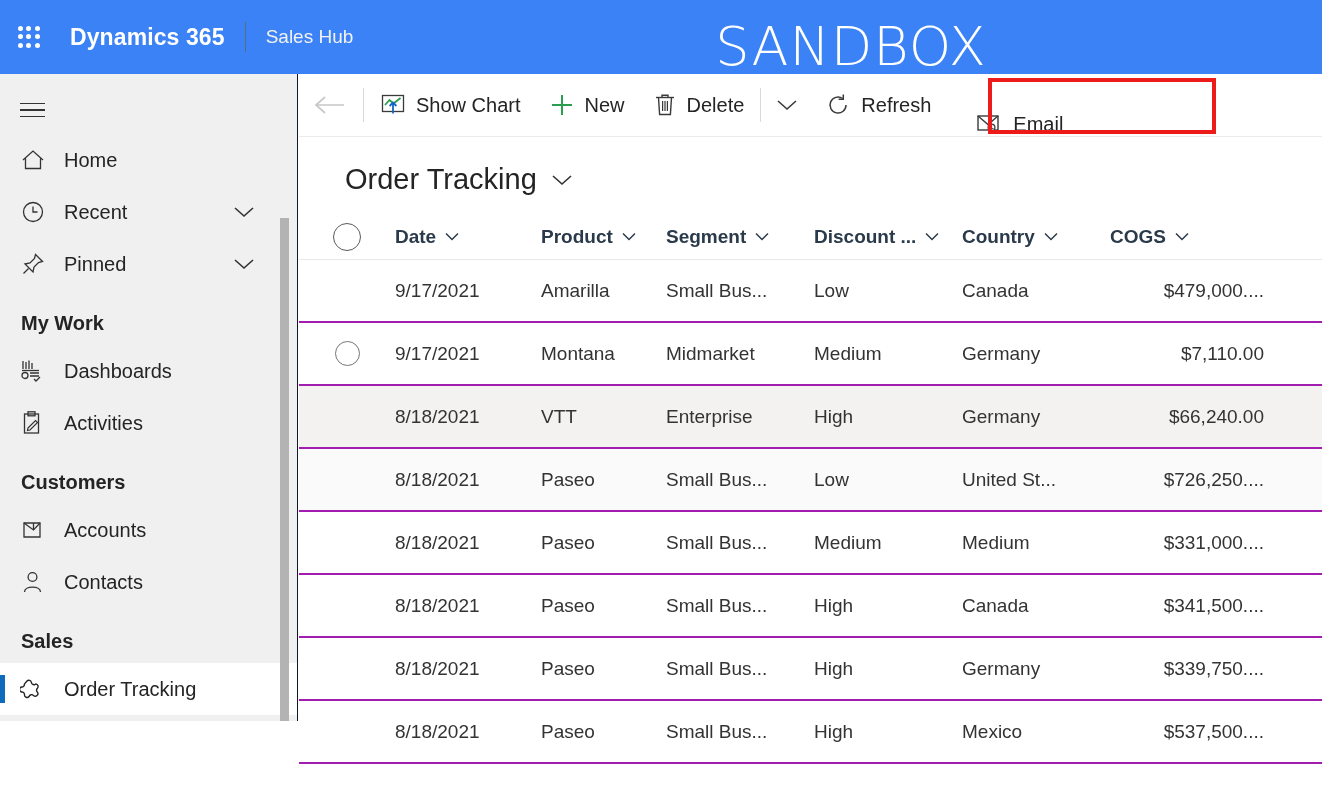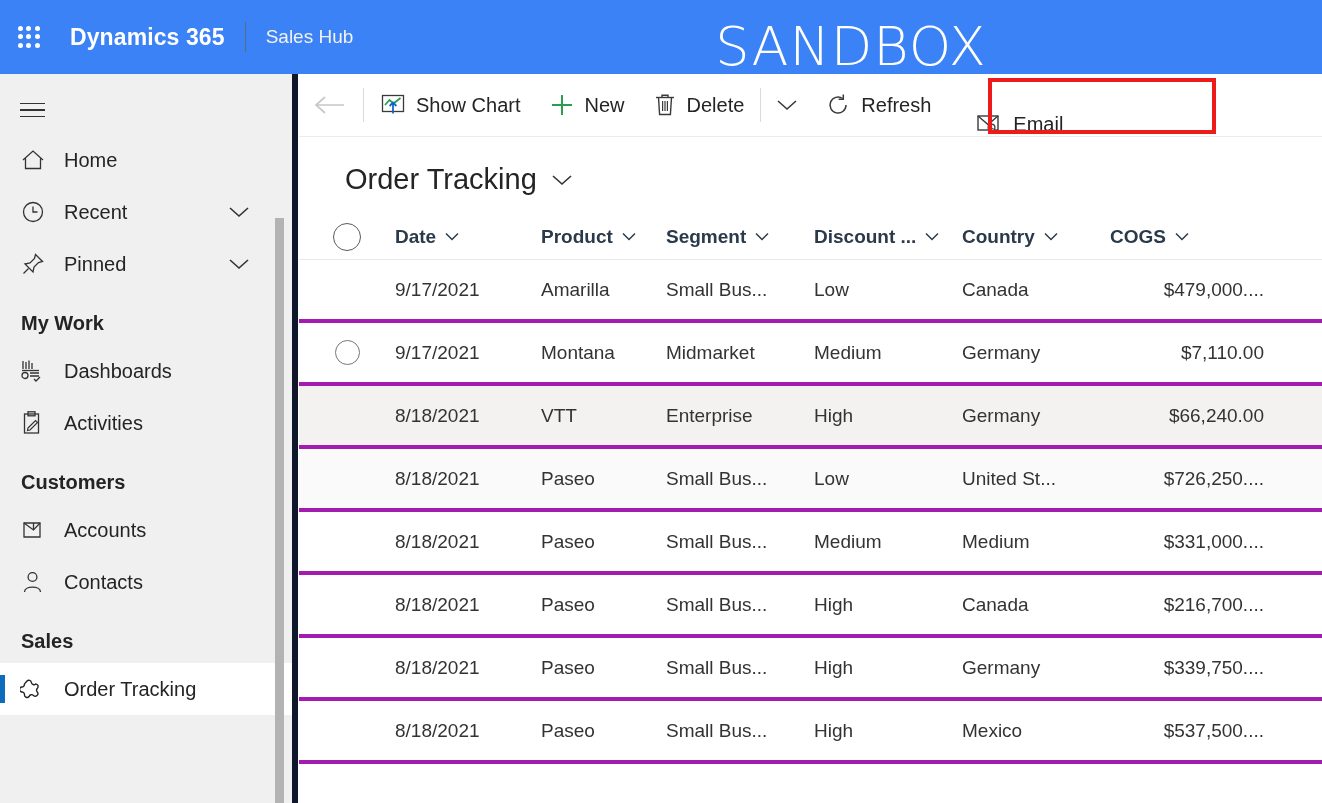--- a/index.html
+++ b/index.html
@@ -37,23 +37,23 @@
     pointer-events: none;
   }
   .sandbox span {
     color: #ffffff; font-size: 54px; font-weight: 300; letter-spacing: 1px;
     font-family: "DejaVu Sans", sans-serif;
     transform: translateX(190px);
   }
 
   
   .sidebar {
-    position: absolute; left: 0; top: 74px; width: 298px; height: 729px;
+    position: absolute; left: 0; top: 74px; width: 298px; height: 647px;
     background: #f0f0f0;
-    border-right: 6px solid #0f172a;
+    border-right: 1px solid #0f172a;
     overflow: hidden;
   }
   .hamburger {
     width: 48px; height: 48px; margin: 12px 0 0 20px;
     display: flex; flex-direction: column; justify-content: center; gap: 5px;
     cursor: pointer;
   }
   .hamburger i { display: block; width: 25px; height: 1.6px; background: #333; }
 
   .nav-item {
@@ -129,21 +129,21 @@
   .view-title {
     display: flex; align-items: center; padding: 26px 0 0 46px; cursor: pointer;
   }
   .view-title .t { font-size: 29px; color: #242424; }
   .view-title .c { margin-left: 14px; }
 
   
   .grid { width: 100%; margin-top: 18px; }
   .grid-row {
     display: flex; align-items: center; height: 63px;
-    border-bottom: 4px solid #a21caf;
+    border-bottom: 2px solid #a21caf;
   }
   .grid-head {
     height: 46px; border-bottom: 1px solid #e8e8e8;
   }
   .grid-head .cell { font-size: 19px; font-weight: bold; color: #2a3a4a; }
   .cell { display: flex; align-items: center; font-size: 19px; color: #333333;
           overflow: hidden; white-space: nowrap; }
   .c-sel   { width: 96px; flex: 0 0 96px; justify-content: center; }
   .c-date  { width: 146px; flex: 0 0 146px; }
   .c-prod  { width: 125px; flex: 0 0 125px; }
@@ -499,21 +499,21 @@
           </div>
           <div class="grid-row">
             <div class="cell c-sel">
               <span class="radio hidden"></span>
             </div>
             <div class="cell c-date">8/18/2021</div>
             <div class="cell c-prod">Paseo</div>
             <div class="cell c-seg">Small Bus...</div>
             <div class="cell c-disc">High</div>
             <div class="cell c-ctry">Canada</div>
-            <div class="cell c-cogs">$216,700....</div>
+            <div class="cell c-cogs">$341,500....</div>
           </div>
           <div class="grid-row">
             <div class="cell c-sel">
               <span class="radio hidden"></span>
             </div>
             <div class="cell c-date">8/18/2021</div>
             <div class="cell c-prod">Paseo</div>
             <div class="cell c-seg">Small Bus...</div>
             <div class="cell c-disc">High</div>
             <div class="cell c-ctry">Germany</div>

